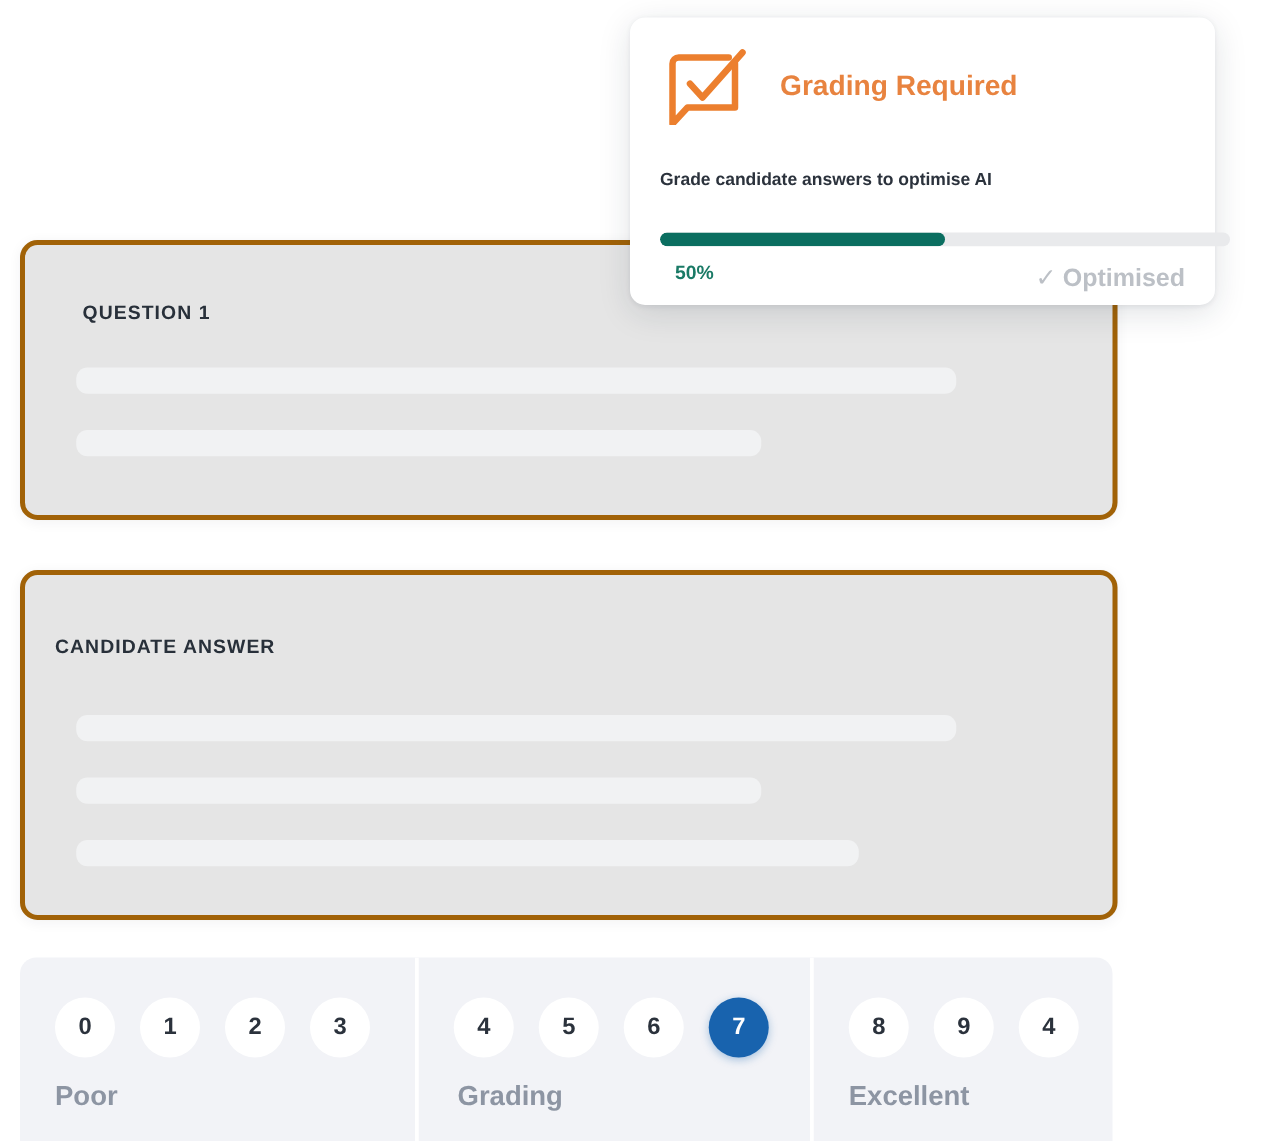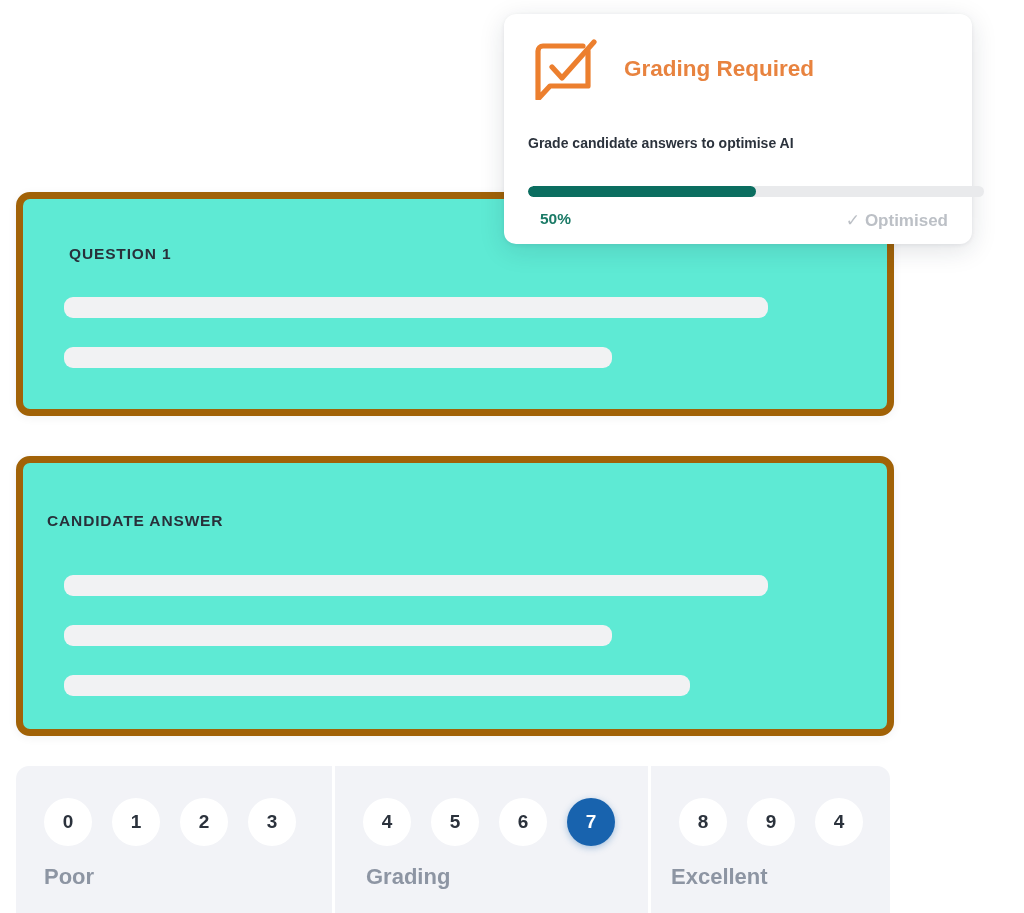--- a/index.html
+++ b/index.html
@@ -17,22 +17,22 @@
   #stage {
     position: relative;
     width: 1024px;
     height: 913px;
     background: #ffffff;
   }
 
   
   .card {
     position: absolute;
-    background: #5eead4;
-    border: 7px solid #a16207;
+    background: #e5e5e5;
+    border: 4px solid #a16207;
     border-radius: 14px;
     box-shadow: 0 2px 10px rgba(30, 40, 60, 0.055),
                 0 0 1px rgba(30, 40, 60, 0.05);
     text-decoration: underline;
   }
 
   .card-label {
     position: absolute;
     font-size: 15.5px;
     font-weight: bold;
@@ -106,21 +106,21 @@
   .rating-group-label {
     position: absolute;
     top: 98px;
     font-size: 22px;
     font-weight: bold;
     color: #8d95a3;
     white-space: nowrap;
   }
   #rating-group-poor      .rating-group-label { left: 28px; }
   #rating-group-average   .rating-group-label { left: 31px; }
-  #rating-group-excellent .rating-group-label { left: 20px; }
+  #rating-group-excellent .rating-group-label { left: 28px; }
 
   
   #grading-panel {
     position: absolute;
     left: 504px;
     top: 14px;
     width: 468px;
     height: 230px;
     background: #ffffff;
     border-radius: 12px;
@@ -172,21 +172,21 @@
     left: 36px;
     top: 196px;
     font-size: 15.5px;
     font-weight: bold;
     color: #1a7a66;
   }
   #progress-status {
     position: absolute;
     right: 24px;
     top: 196px;
-    font-size: 17px;
+    font-size: 20px;
     font-weight: bold;
     color: #bcc0c6;
     white-space: nowrap;
     margin-left: 20px;
   }
   #progress-status .chk { margin-right: 5px; font-weight: normal; }
 </style>
 </head>
 <body>
 

